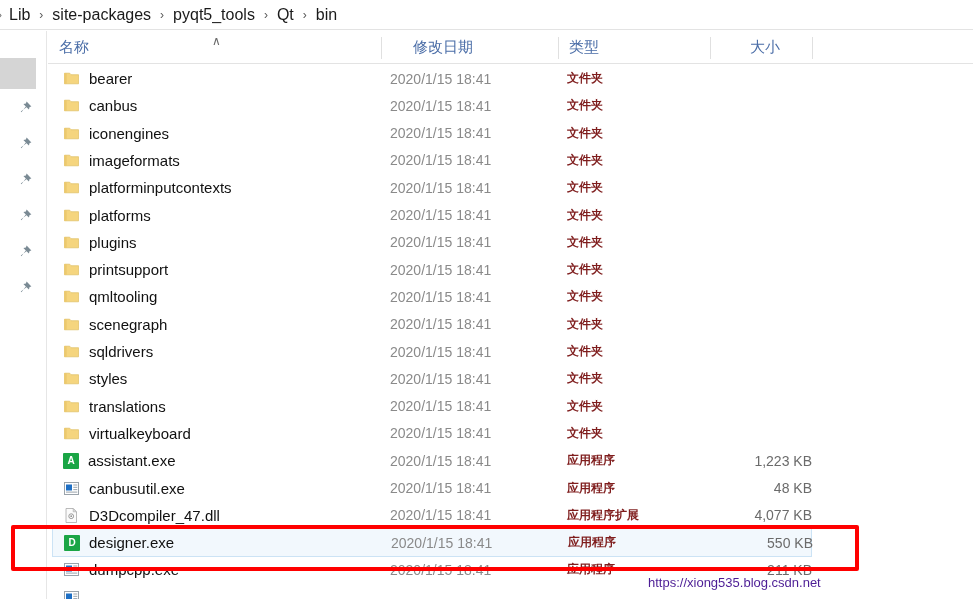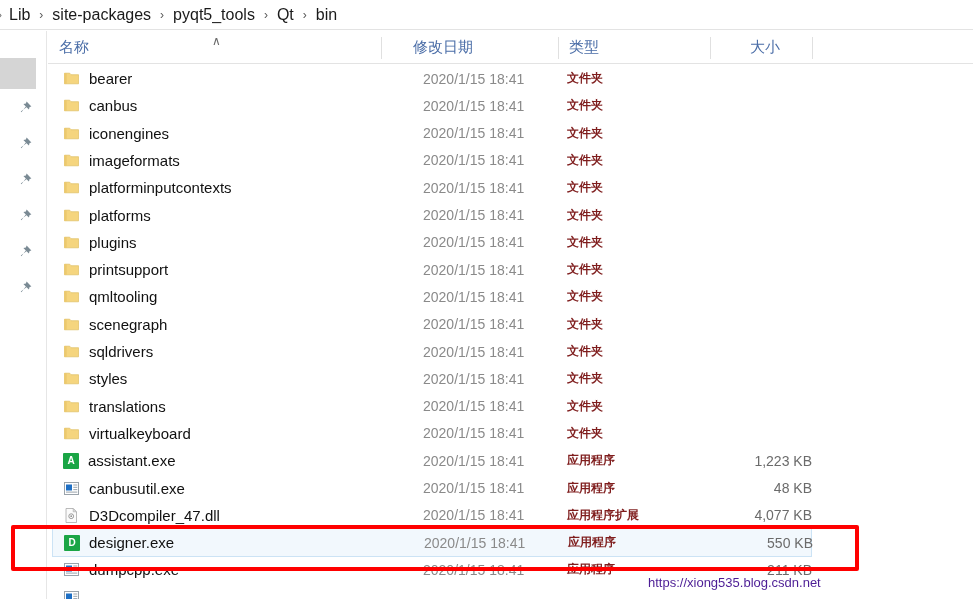--- a/index.html
+++ b/index.html
@@ -135,21 +135,20 @@
     font-size: 15px;
     color: #111111;
     white-space: nowrap;
   }
   .cell-date {
     position: absolute;
     left: 338px;
     font-size: 14px;
     color: #8a8a8a;
     white-space: nowrap;
-    margin-left: 33px;
   }
   .cell-type {
     position: absolute;
     left: 515px;
     font-size: 12px;
     color: #7f1d1d;
     white-space: nowrap;
     font-weight: bold;
   }
   .cell-size {

